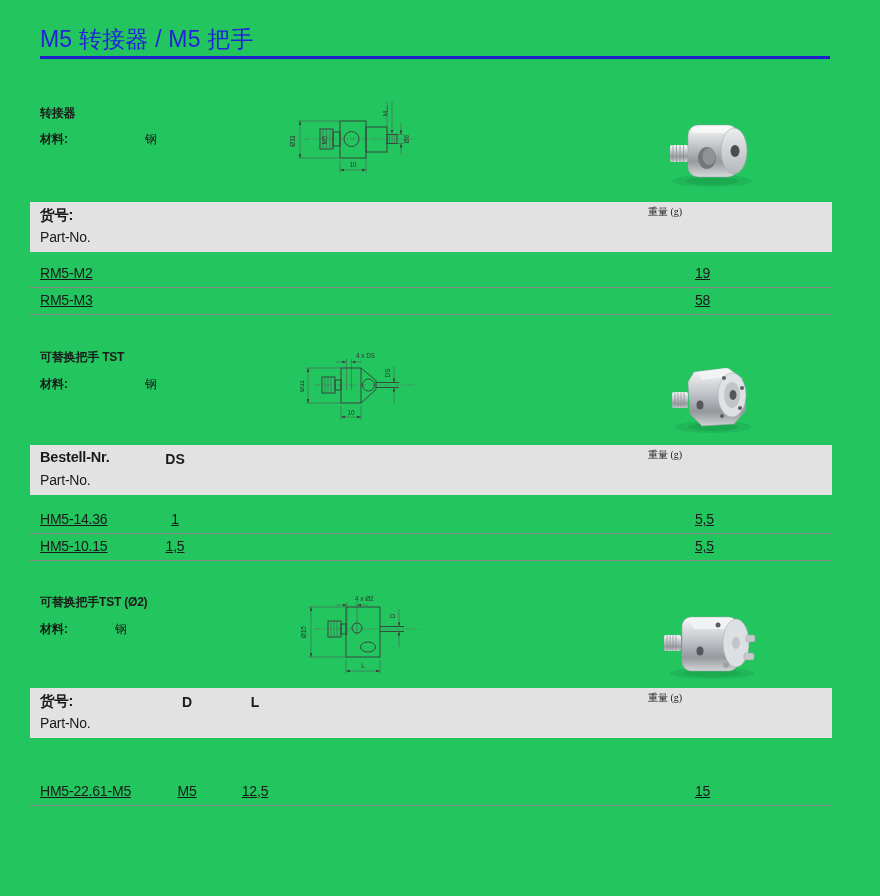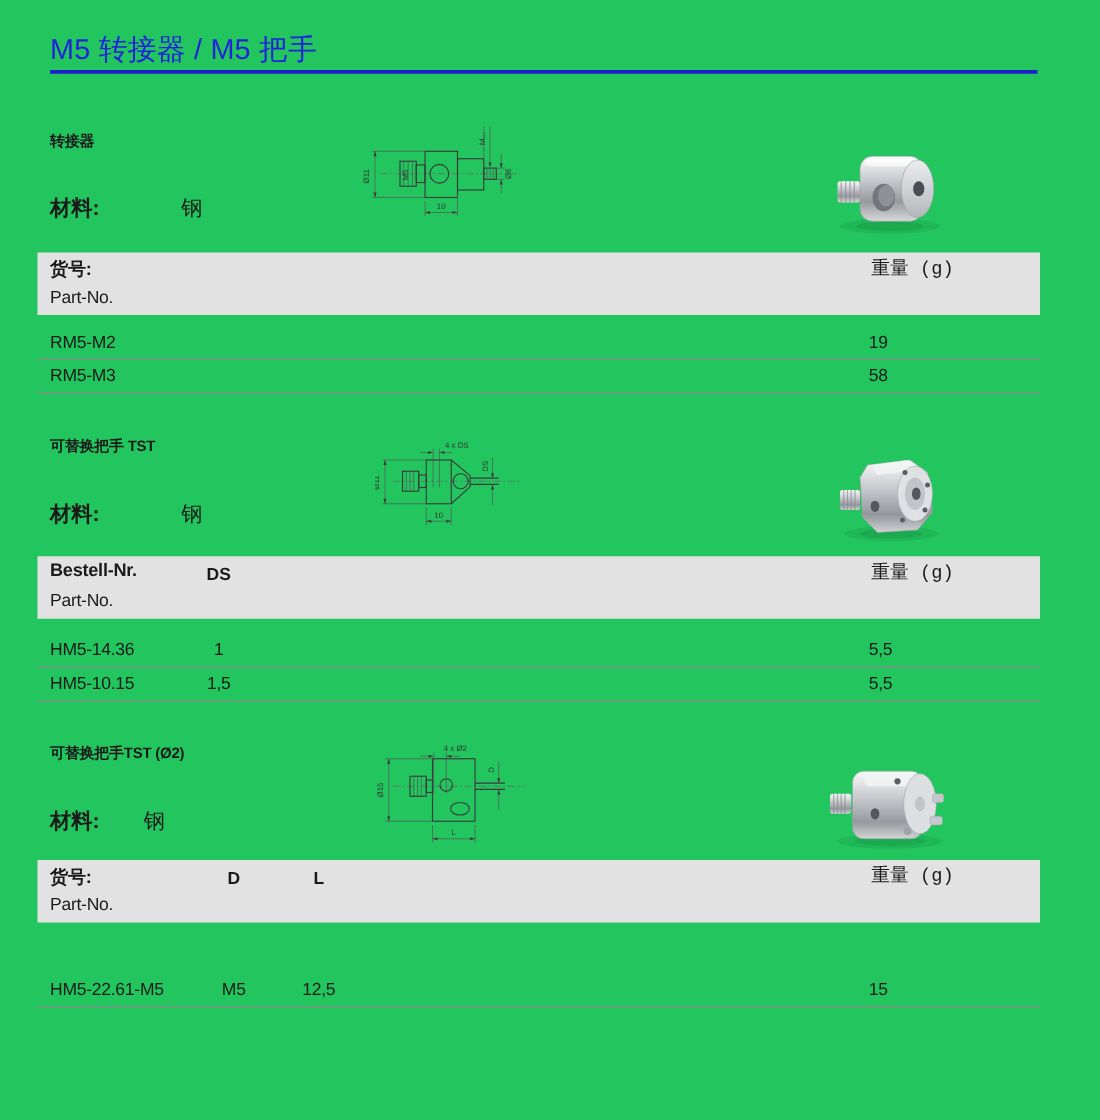--- a/index.html
+++ b/index.html
@@ -6,30 +6,30 @@
   .page{
     position:relative;width:880px;height:896px;background:#22c55e;overflow:hidden;
     font-family:"Liberation Sans",sans-serif;color:#1a1a1a;
   }
   .abs{position:absolute;}
   .title{
     left:40px;top:24px;font-size:23px;color:#2222dd;letter-spacing:0.2px;
   }
   .title-rule{left:40px;top:56px;width:790px;height:3px;background:#1e1ecc;}
   .sec-heading{font-size:12px;font-weight:bold;letter-spacing:-0.2px;}
-  .material-row{font-size:17px;margin-top:24px;}
+  .material-row{font-size:12px;}
   .material-label{font-weight:bold;}
   .material-value{position:absolute;font-weight:normal;}
   .band{left:30px;width:802px;height:50px;background:#e2e2e2;}
   .band-main{position:absolute;left:10px;top:4px;font-size:14.5px;font-weight:bold;letter-spacing:-0.2px;}
   .band-sub{position:absolute;left:10px;top:27px;font-size:14px;letter-spacing:-0.2px;}
   .band-col{position:absolute;top:6px;font-size:14px;font-weight:bold;text-align:center;width:40px;}
-  .weight-h{position:absolute;left:667px;top:3px;width:120px;font-size:15px;font-family:Liberation Mono, monospace;}
+  .weight-h{position:absolute;left:618px;top:3px;width:120px;font-size:10px;font-family:Liberation Serif, serif;}
   .trow{left:30px;width:802px;height:27px;border-bottom:1px solid #8a8a8a;font-size:14px;letter-spacing:-0.2px;}
-  .cell{position:absolute;top:0;line-height:26px;}
+  .cell{position:absolute;top:0;line-height:26px;text-decoration:underline;}
   .cell-part{left:10px;}
   .cell-c{width:40px;text-align:center;}
   .cell-weight{left:665px;}
   svg{display:block;}
   svg text{font-family:"Liberation Sans",sans-serif;fill:#333;}
   .dwg path,.dwg rect,.dwg circle,.dwg ellipse,.dwg line{fill:none;stroke:#3a3a3a;stroke-width:0.9;}
   .dwg .thin{stroke:#555;stroke-width:0.55;}
   .dwg .cl{stroke:#666;stroke-width:0.55;stroke-dasharray:6 2 1.5 2;}
   .dwg polygon{fill:#3a3a3a;stroke:none;}
   .dwg text{font-size:6.3px;}

